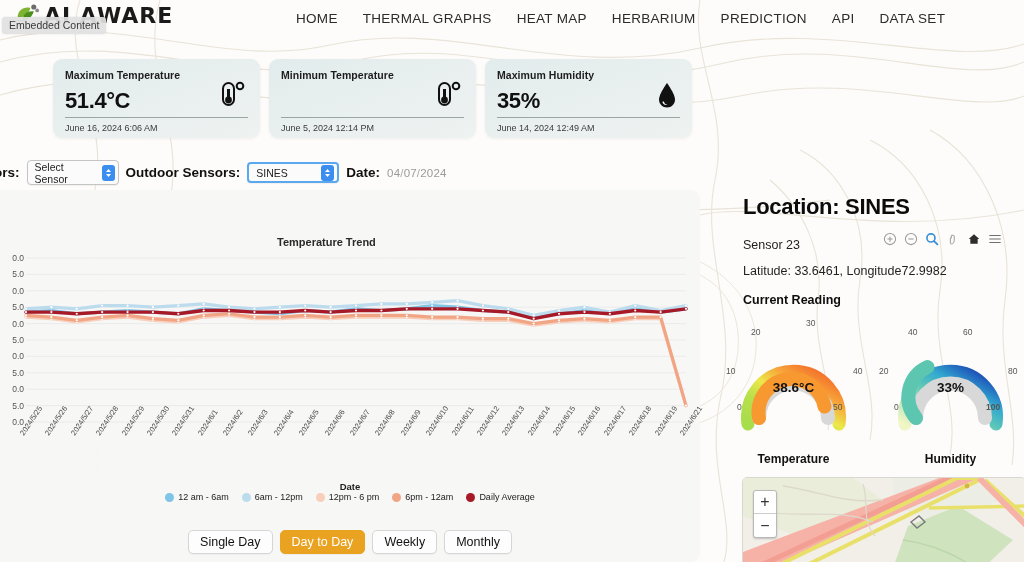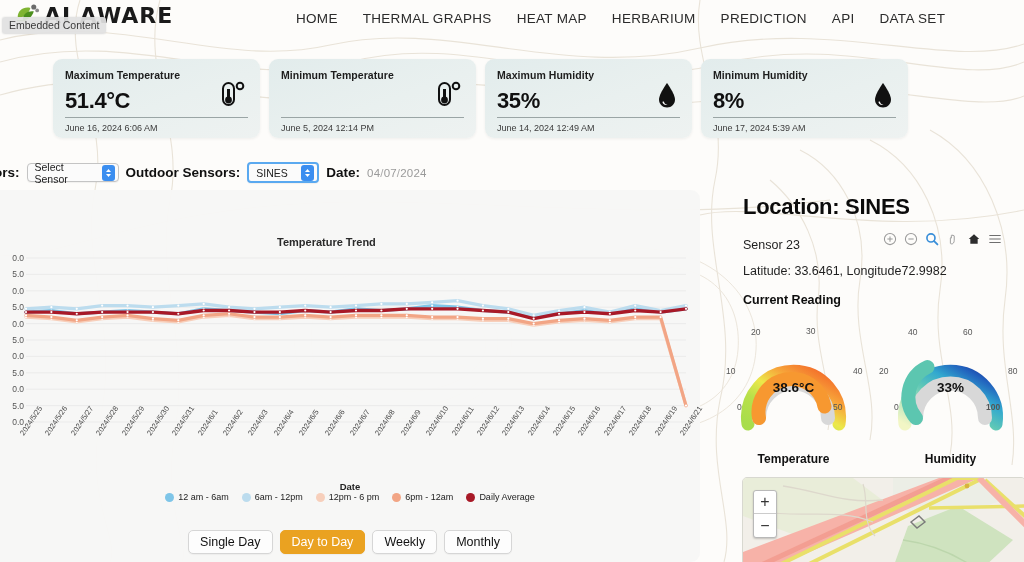--- a/index.html
+++ b/index.html
@@ -54,26 +54,26 @@
 
   
   .controls {
     position: absolute; left: 0; top: 156px; width: 690px; height: 33px;
     display: flex; align-items: center; z-index: 4; padding-left: 0px; gap: 7px;
   }
   .ctl-label { font-size: 13.5px; font-weight: 700; color: #101010; }
   .ctl-label.cut { margin-left: -6px; }
   .select-box {
     display: inline-flex; align-items: center; justify-content: space-between;
-    height: 19px; background: #fbfbfb; border: 1px solid #c4c4c4;
+    height: 25px; background: #fbfbfb; border: 1px solid #c4c4c4;
     border-radius: 4px; padding: 0 3px 0 7px; font-size: 10.5px; color: #222;
     box-shadow: 0 1px 1px rgba(0,0,0,0.05); cursor: pointer;
   }
   .select-box.sensor { width: 92px; }
-  .select-box.outdoor { width: 72px; border: 2px solid #5aa9f0; height: 21px; }
+  .select-box.outdoor { width: 92px; border: 2px solid #5aa9f0; height: 21px; }
   .stepper {
     width: 13px; height: 16px; border-radius: 3px; background: #3b8ef0;
     display: inline-flex; flex-direction: column; align-items: center; justify-content: center;
     margin-left: 4px;
   }
   .stepper svg { display: block; }
   .date-val { font-size: 11.5px; color: #a9a9a9; letter-spacing: .2px; }
   .date-val i { font-style: normal; color: #9a9a9a; }
 
   
@@ -242,30 +242,20 @@
       <div class="card-title">Maximum Humidity</div>
       <div class="card-value">35%</div>
       <svg class="card-icon" width="22" height="28" viewBox="0 0 22 28">
         <path d="M11,2 C11,2 3,13 3,18.5 C3,23.2 6.6,26.5 11,26.5 C15.4,26.5 19,23.2 19,18.5 C19,13 11,2 11,2 Z" fill="#111"></path>
         <path d="M8,20.5 C8,22.4 9.5,23.8 11.5,23.8 C9,24.6 6.6,23.2 6.4,20.8 Z" fill="#fff"></path>
       </svg>
       <div class="card-rule"></div>
       <div class="card-date">June 14, 2024 12:49 AM</div>
     </div>
 
-    <div class="card">
-      <div class="card-title">Minimum Humidity</div>
-      <div class="card-value">8%</div>
-      <svg class="card-icon" width="22" height="28" viewBox="0 0 22 28">
-        <path d="M11,2 C11,2 3,13 3,18.5 C3,23.2 6.6,26.5 11,26.5 C15.4,26.5 19,23.2 19,18.5 C19,13 11,2 11,2 Z" fill="#111"></path>
-        <path d="M8,20.5 C8,22.4 9.5,23.8 11.5,23.8 C9,24.6 6.6,23.2 6.4,20.8 Z" fill="#fff"></path>
-      </svg>
-      <div class="card-rule"></div>
-      <div class="card-date">June 17, 2024 5:39 AM</div>
-    </div>
   </div>
 
   <div class="controls">
     <span class="ctl-label cut">ors:</span>
     <span class="select-box sensor">
       <span>Select Sensor</span>
       <span class="stepper">
         <svg width="9" height="12" viewBox="0 0 9 12">
             <path d="M4.5,2 L7,5 L2,5 Z" fill="#fff"></path>
             <path d="M4.5,10 L2,7 L7,7 Z" fill="#fff"></path>
@@ -563,21 +553,21 @@
               <stop offset="100%" stop-color="#ee2b20"></stop>
             </linearGradient>
           </defs>
           <path d="M28,106 A46,46 0 1 1 119,106" fill="none" stroke="url(#tg)" stroke-width="13" stroke-linecap="round"></path>
           <path d="M39,100 A33,33 0 1 1 108,100" fill="none" stroke="#d8d8d8" stroke-width="14" stroke-linecap="round"></path>
           <path d="M39,100 A33,33 0 1 1 104.5,88.5" fill="none" stroke="#f79830" stroke-width="14" stroke-linecap="round"></path>
         </svg>
         <span class="gtick" style="left:17px;top:84px;">0</span>
         <span class="gtick" style="left:6px;top:48px;">10</span>
         <span class="gtick" style="left:31px;top:9px;">20</span>
-        <span class="gtick" style="left:86px;top:8px;">30</span>
+        <span class="gtick" style="left:86px;top:0;">30</span>
         <span class="gtick" style="left:133px;top:48px;">40</span>
         <span class="gtick" style="left:113px;top:84px;">50</span>
         <div class="gauge-value">38.6°C</div>
         <div class="gauge-label">Temperature</div>
       </div>
 
       <div class="gauge-wrap">
         <svg width="147" height="130" viewBox="0 0 147 130">
           <defs>
             <linearGradient id="hg" x1="0" y1="1" x2="1" y2="0">

